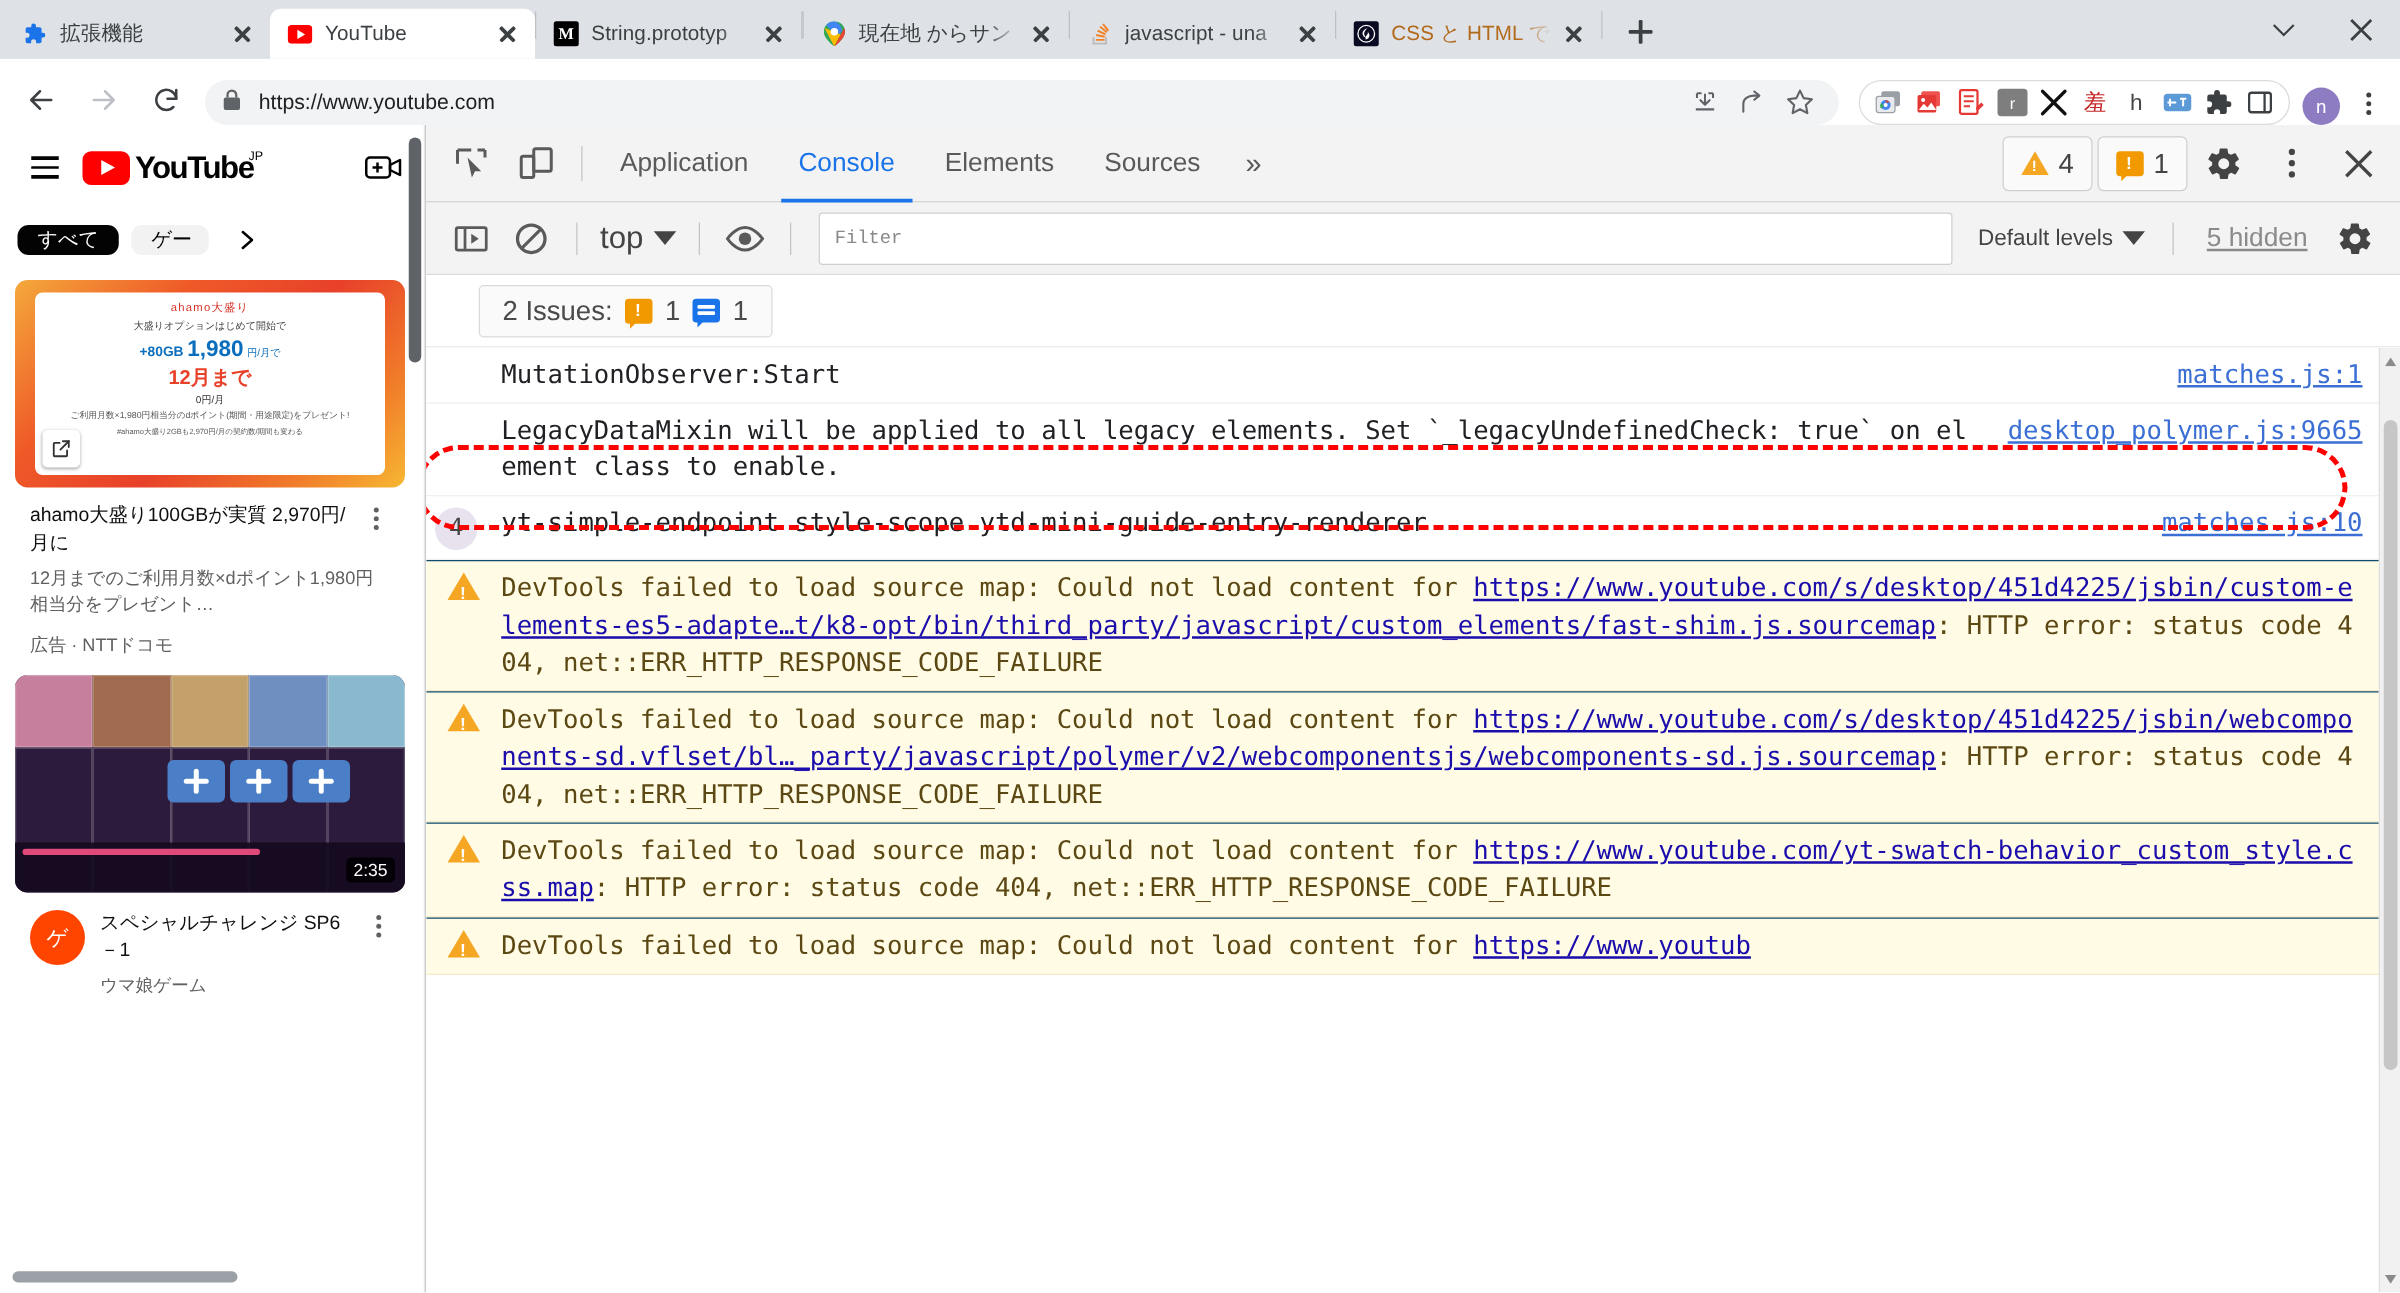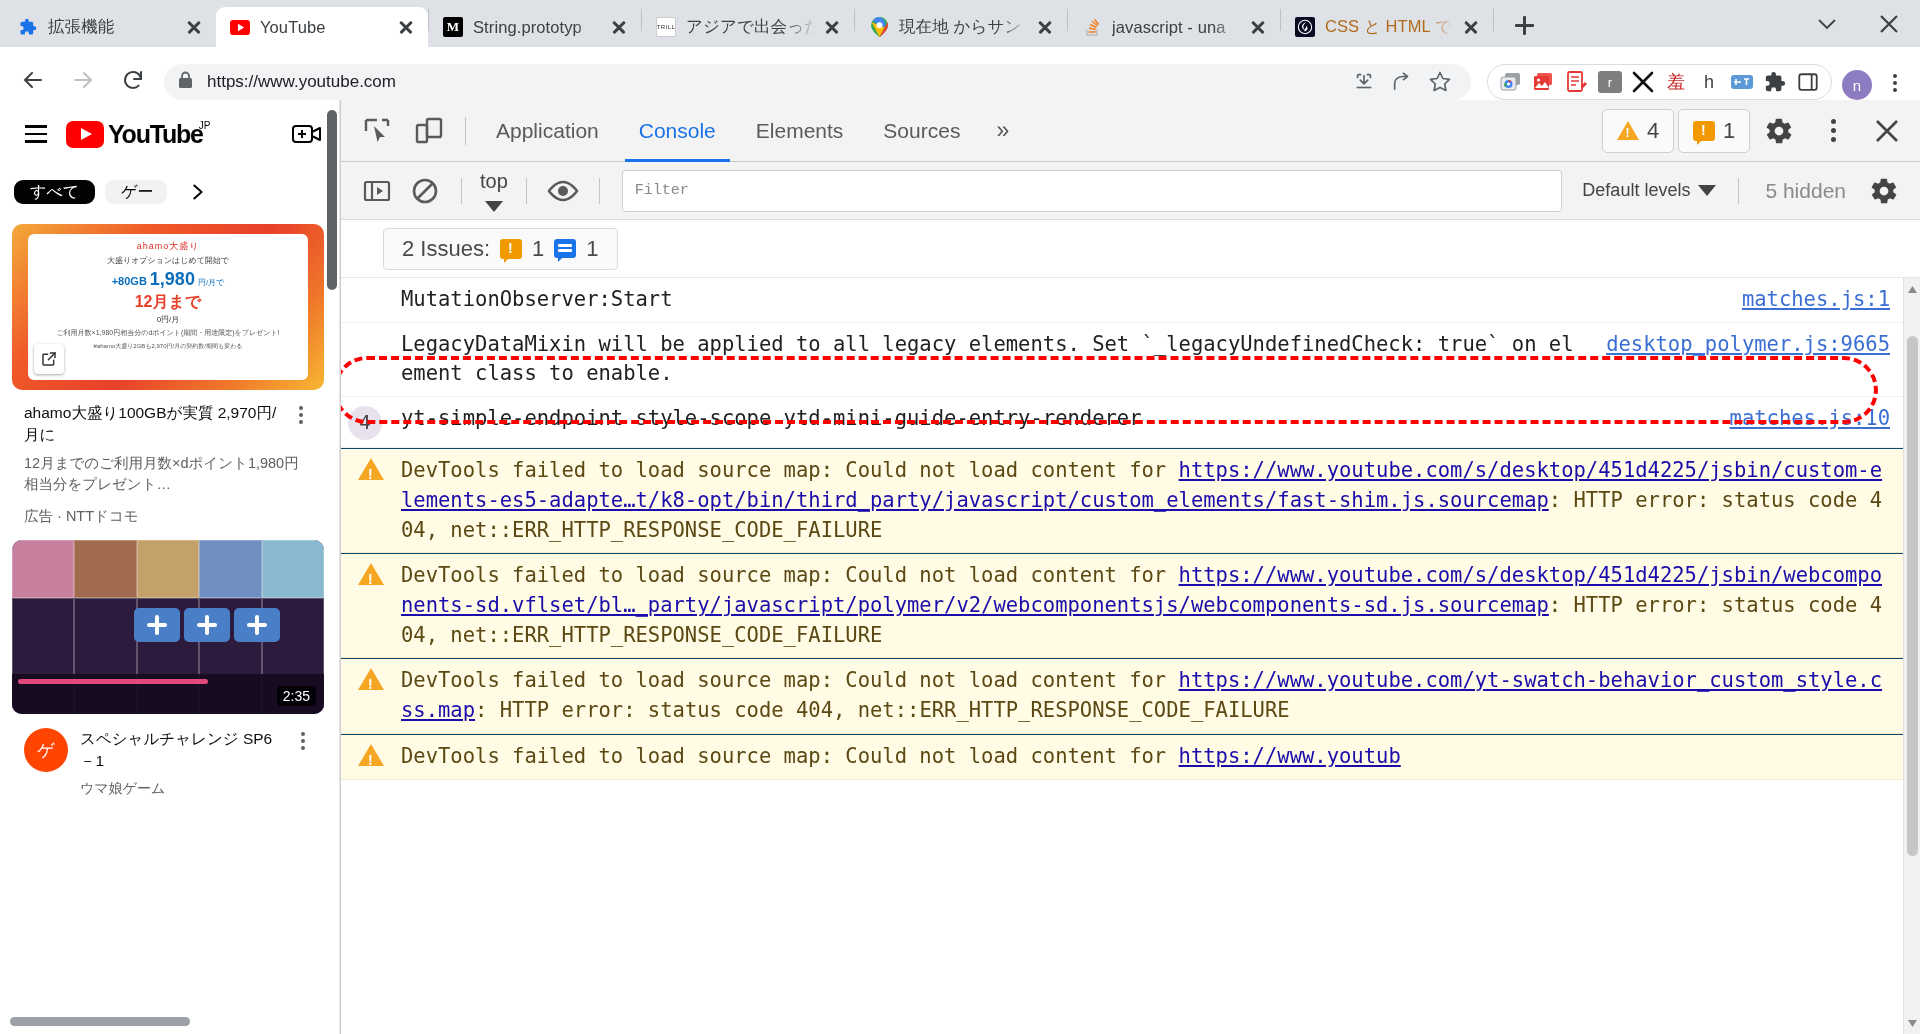--- a/index.html
+++ b/index.html
@@ -199,30 +199,30 @@
     background:#fff; box-shadow:0 5px 0 0 #fff; border-radius:1px;
   }
   .sq-info::before { content:""; position:absolute; left:4px; bottom:-4px; border-left:5px solid #1a73e8; border-bottom:5px solid transparent; }
   .dt-iconbtn { width:50px; height:50px; display:flex; align-items:center; justify-content:center; }
   .dt-kebab { display:flex; flex-direction:column; gap:4px; }
   .dt-kebab i { width:5px; height:5px; border-radius:50%; background:#444; }
 
   .dt-filterbar { height:58px; display:flex; align-items:center; background:#f3f3f3; border-bottom:1px solid #dcdcdc; padding:0 12px; }
   .fb-icon { width:48px; height:48px; display:flex; align-items:center; justify-content:center; }
   .fb-sep { width:1px; height:26px; background:#c4c4c4; margin:0 12px; }
-  .fb-ctx { display:flex; align-items:center; gap:8px; font-size:20px; color:#444; padding:0 6px;flex-direction:column; }
+  .fb-ctx { display:flex; align-items:center; gap:8px; font-size:25px; color:#444; padding:0 6px; }
   .fb-caret { width:0; height:0; border-left:9px solid transparent; border-right:9px solid transparent; border-top:11px solid #444; }
   .fb-filter {
     flex:1 1 auto; height:42px; background:#fff; border:1px solid #cfcfcf; border-radius:3px;
     display:flex; align-items:center; padding:0 12px; margin:0 10px; min-width:0;
   }
   .fb-filter input { border:none; outline:none; width:100%; font-size:15px; color:#444; font-family:Liberation Mono, monospace; background:transparent; }
   .fb-filter input::placeholder { color:#8a8a8a; }
   .fb-levels { display:flex; align-items:center; gap:8px; font-size:18px; color:#444; padding:0 10px; white-space:nowrap; }
-  .fb-hidden { font-size:21px; color:#8a8a8a; padding:0 14px; white-space:nowrap; }
+  .fb-hidden { font-size:21px; color:#8a8a8a; padding:0 14px; white-space:nowrap;text-decoration:underline; }
 
   .dt-issuesbar { height:58px; display:flex; align-items:center; padding:0 42px; background:#fff; border-bottom:1px solid #e6e6e6; }
   .issues-pill {
     height:42px; border:1px solid #dadada; border-radius:4px; background:#fafafa;
     display:flex; align-items:center; gap:10px; padding:0 18px; font-size:22px; color:#4a4a4a;
   }
 
   
   .dt-console { flex:1 1 auto; overflow:hidden; position:relative; background:#fff; }
   .msg {
@@ -290,25 +290,20 @@
     <div class="tab-sep"></div>
 
     <div class="tab">
       <span class="favicon" style="background:#000;color:#fff;font-weight:bold;font-size:13px;font-family:'Liberation Serif',serif;">M</span>
       <span class="tab-title">String.prototyp</span>
       <span class="tab-close"></span>
     </div>
 
     <div class="tab-sep"></div>
 
-    <div class="tab">
-      <span class="favicon" style="border:1px solid #ccc;background:#fff;color:#333;font-size:6px;letter-spacing:.5px;">TRILL</span>
-      <span class="tab-title">アジアで出会った</span>
-      <span class="tab-close"></span>
-    </div>
 
     <div class="tab-sep"></div>
 
     <div class="tab">
       <span class="favicon">
         <svg width="17" height="20" viewBox="0 0 17 20">
           <path d="M8.5 0a8.5 8.5 0 0 0-8.5 8.5C0 14 8.5 20 8.5 20S17 14 17 8.5A8.5 8.5 0 0 0 8.5 0z" fill="#34a853"></path>
           <path d="M2 3.2 11 12l3.4-4A8.5 8.5 0 0 0 8.5 0 8.5 8.5 0 0 0 2 3.2z" fill="#4285f4"></path>
           <path d="M.6 5.3C2.6 9 8.5 20 8.5 20l5-9.5z" fill="#fbbc04"></path>
           <path d="M8.5 20S17 14 17 8.5c0-1.1-.2-2.2-.6-3.2L8.5 20z" fill="#ea4335"></path>

